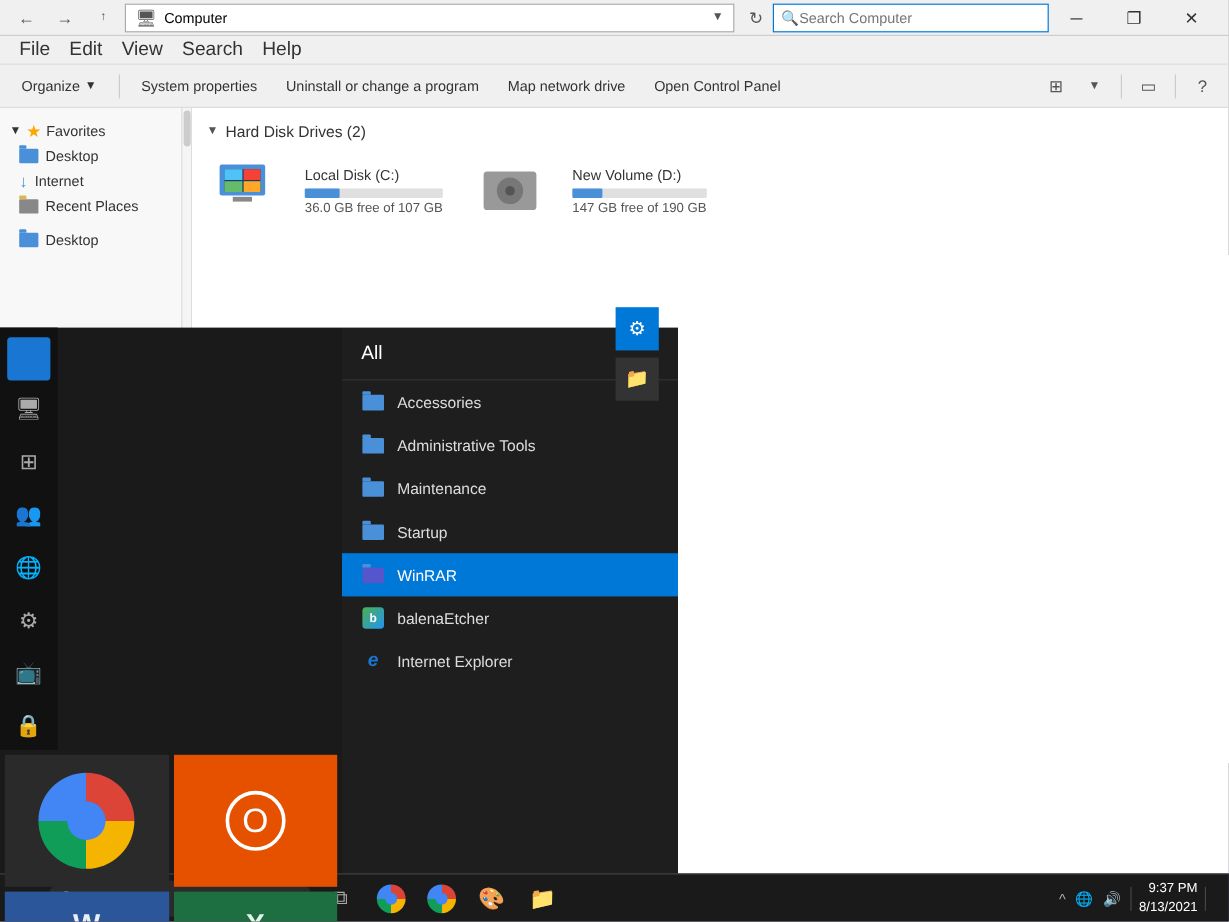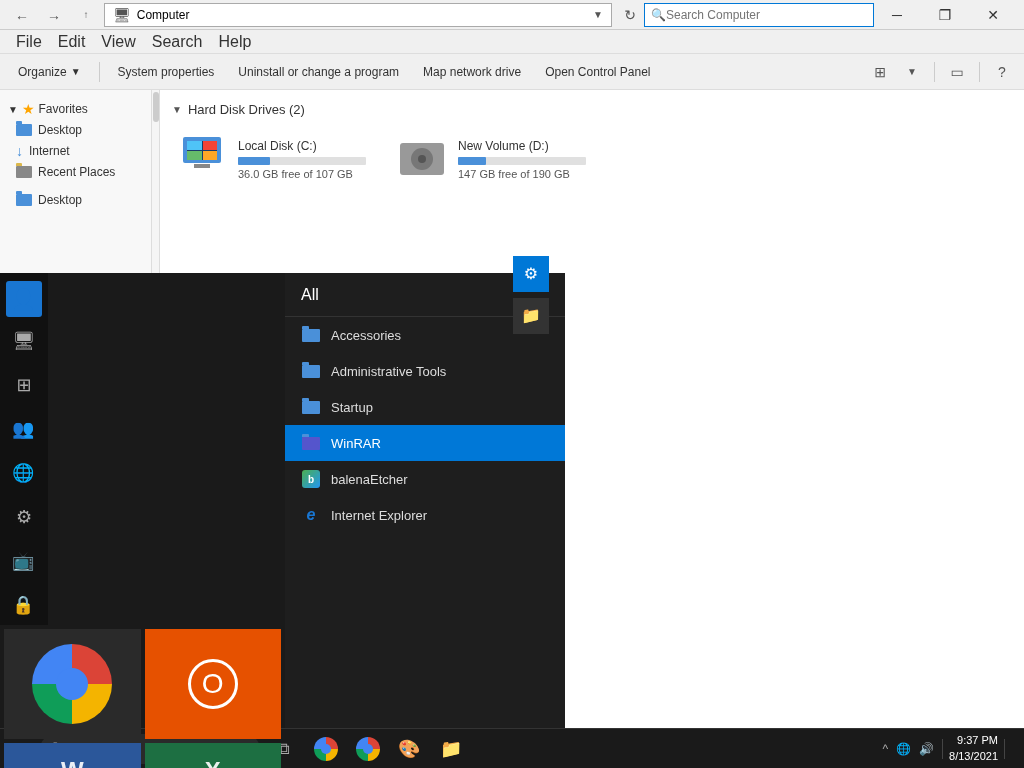--- a/index.html
+++ b/index.html
@@ -40,21 +40,21 @@
     .sidebar-header .arrow { font-size: 10px; }
     .folder-icon { width: 16px; height: 12px; background: #dcb84c; border-radius: 1px; position: relative; flex-shrink: 0; }
     .folder-icon::before { content: ''; position: absolute; top: -3px; left: 0; width: 6px; height: 3px; background: #dcb84c; border-radius: 1px 1px 0 0; }
     .folder-icon-blue { background: #4a90d9; }
     .folder-icon-blue::before { background: #4a90d9; }
 
     
     .content { flex: 1; padding: 12px; overflow-y: auto; background: white; }
     .section-header { display: flex; align-items: center; gap: 6px; margin-bottom: 12px; font-size: 13px; color: #333; }
     .drives-grid { display: flex; gap: 20px; flex-wrap: wrap; margin-bottom: 20px; }
-    .drive-item { display: flex; align-items: center; gap: 12px; cursor: pointer; padding: 6px; border-radius: 3px; min-width: 200px; }
+    .drive-item { display: flex; align-items: center; gap: 28px; cursor: pointer; padding: 6px; border-radius: 3px; min-width: 200px; }
     .drive-icon { width: 48px; height: 48px; display: flex; align-items: center; justify-content: center; flex-shrink: 0; }
     .drive-info { flex: 1; }
     .drive-name { font-size: 12px; color: #333; margin-bottom: 4px; }
     .drive-bar-bg { height: 8px; background: #e0e0e0; border-radius: 1px; margin-bottom: 3px; }
     .drive-bar-fill { height: 8px; background: #4a90d9; border-radius: 1px; }
     .drive-free { font-size: 11px; color: #555; }
 
     
     .sidebar::-webkit-scrollbar { width: 8px; }
     .sidebar::-webkit-scrollbar-track { background: #f0f0f0; }
@@ -322,20 +322,26 @@
         <span>Accessories</span>
       </div>
 
       <div class="all-menu-item">
         <div class="all-menu-icon">
           <div class="folder-sm"></div>
         </div>
         <span>Administrative Tools</span>
       </div>
 
+      <div class="all-menu-item">
+        <div class="all-menu-icon">
+          <div class="folder-sm"></div>
+        </div>
+        <span>Maintenance</span>
+      </div>
 
       <div class="all-menu-item">
         <div class="all-menu-icon">
           <div class="folder-sm"></div>
         </div>
         <span>Startup</span>
       </div>
 
       <div class="all-menu-item selected">
         <div class="all-menu-icon">

